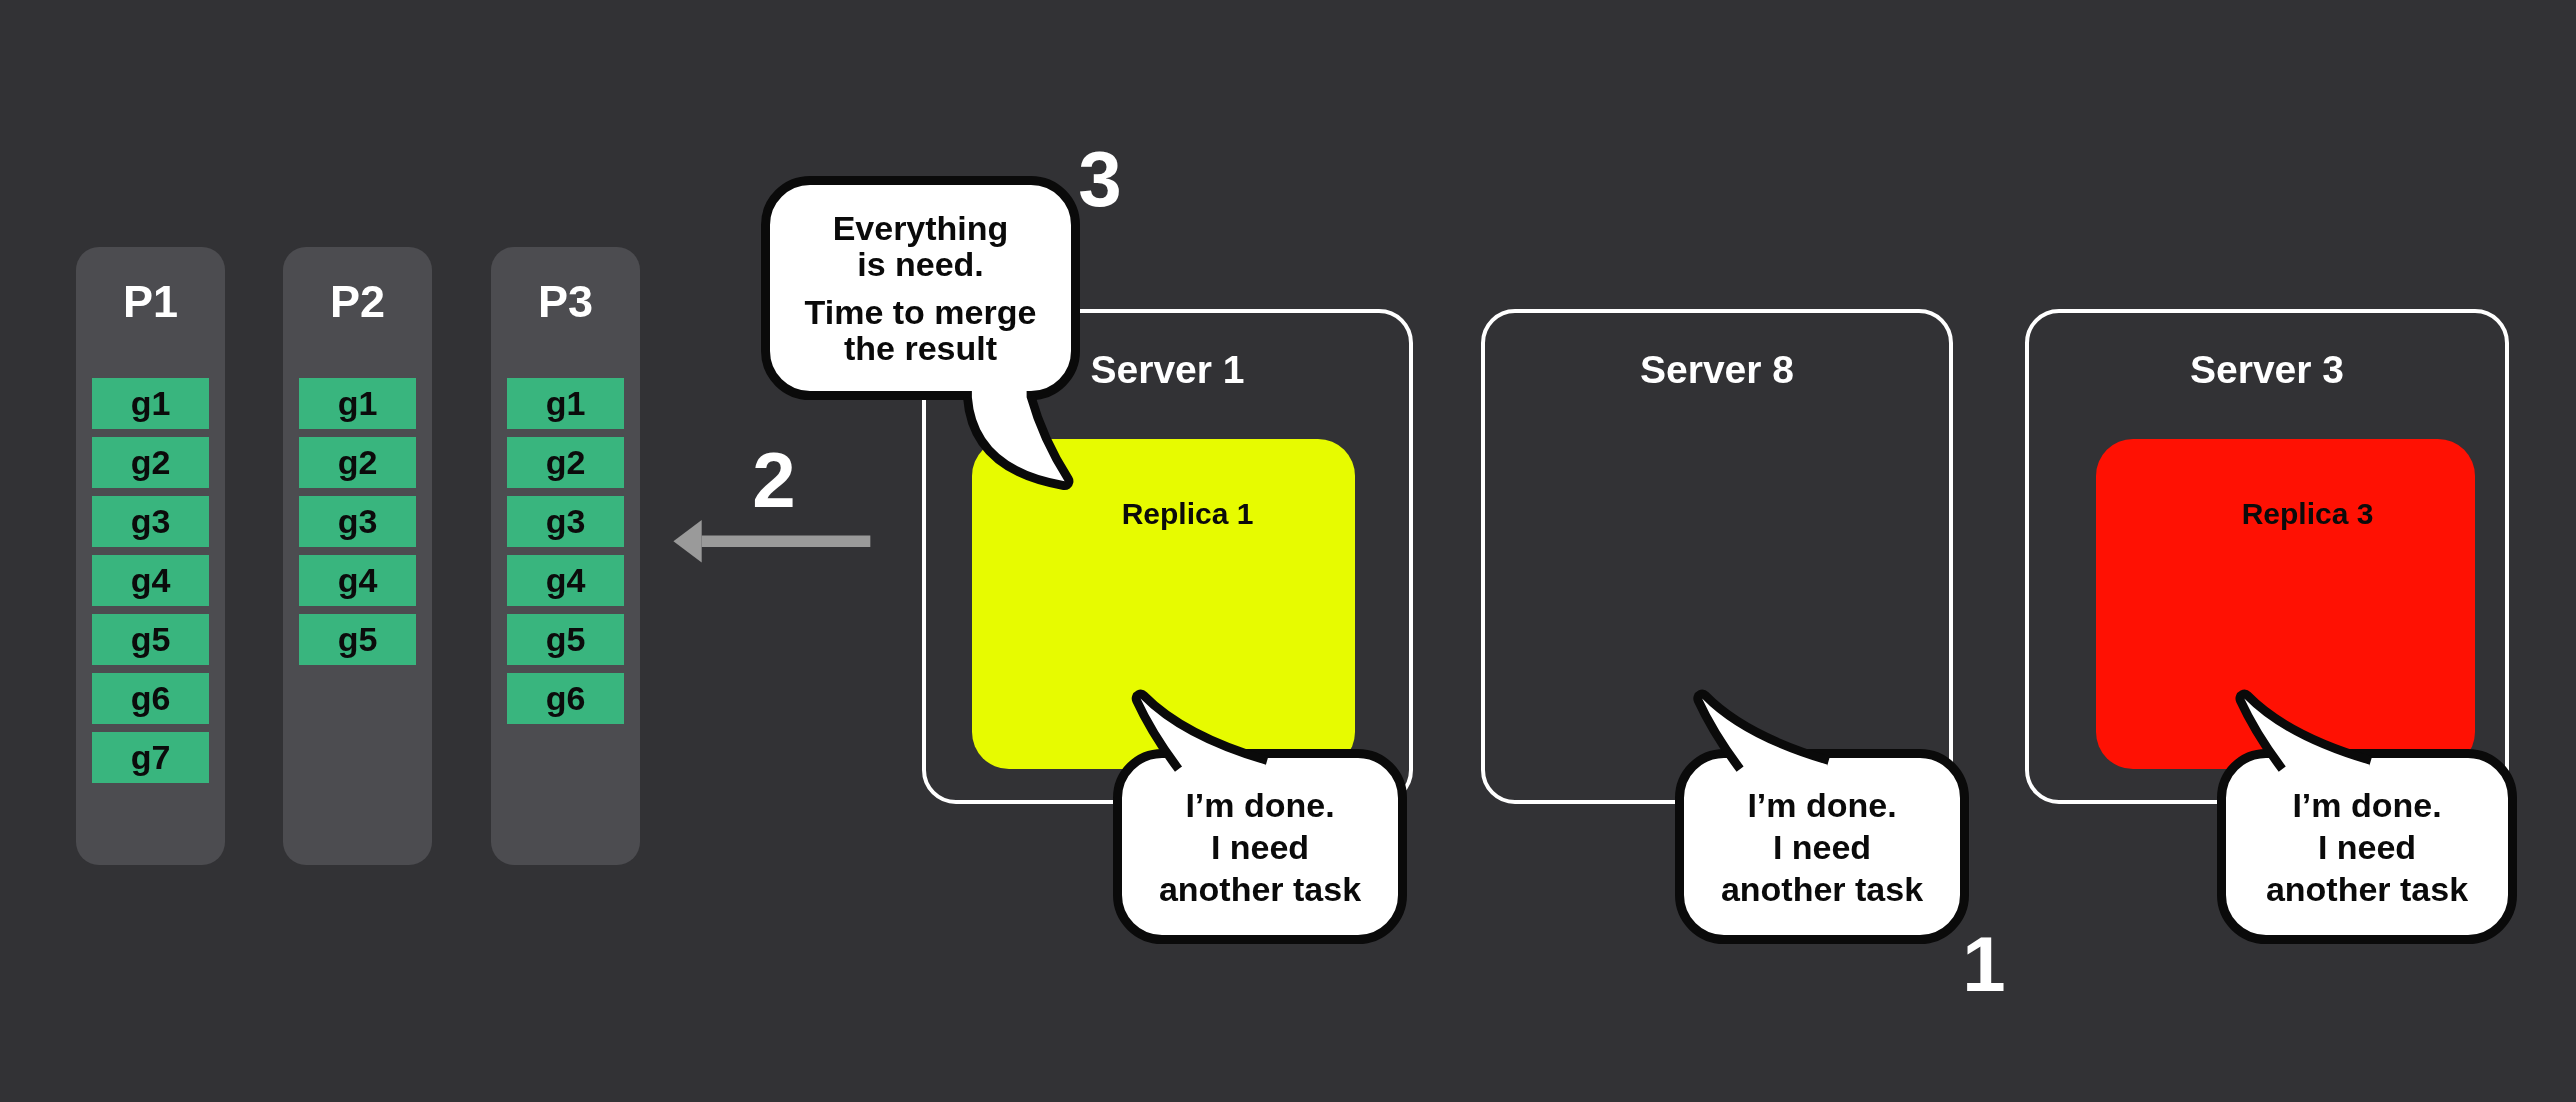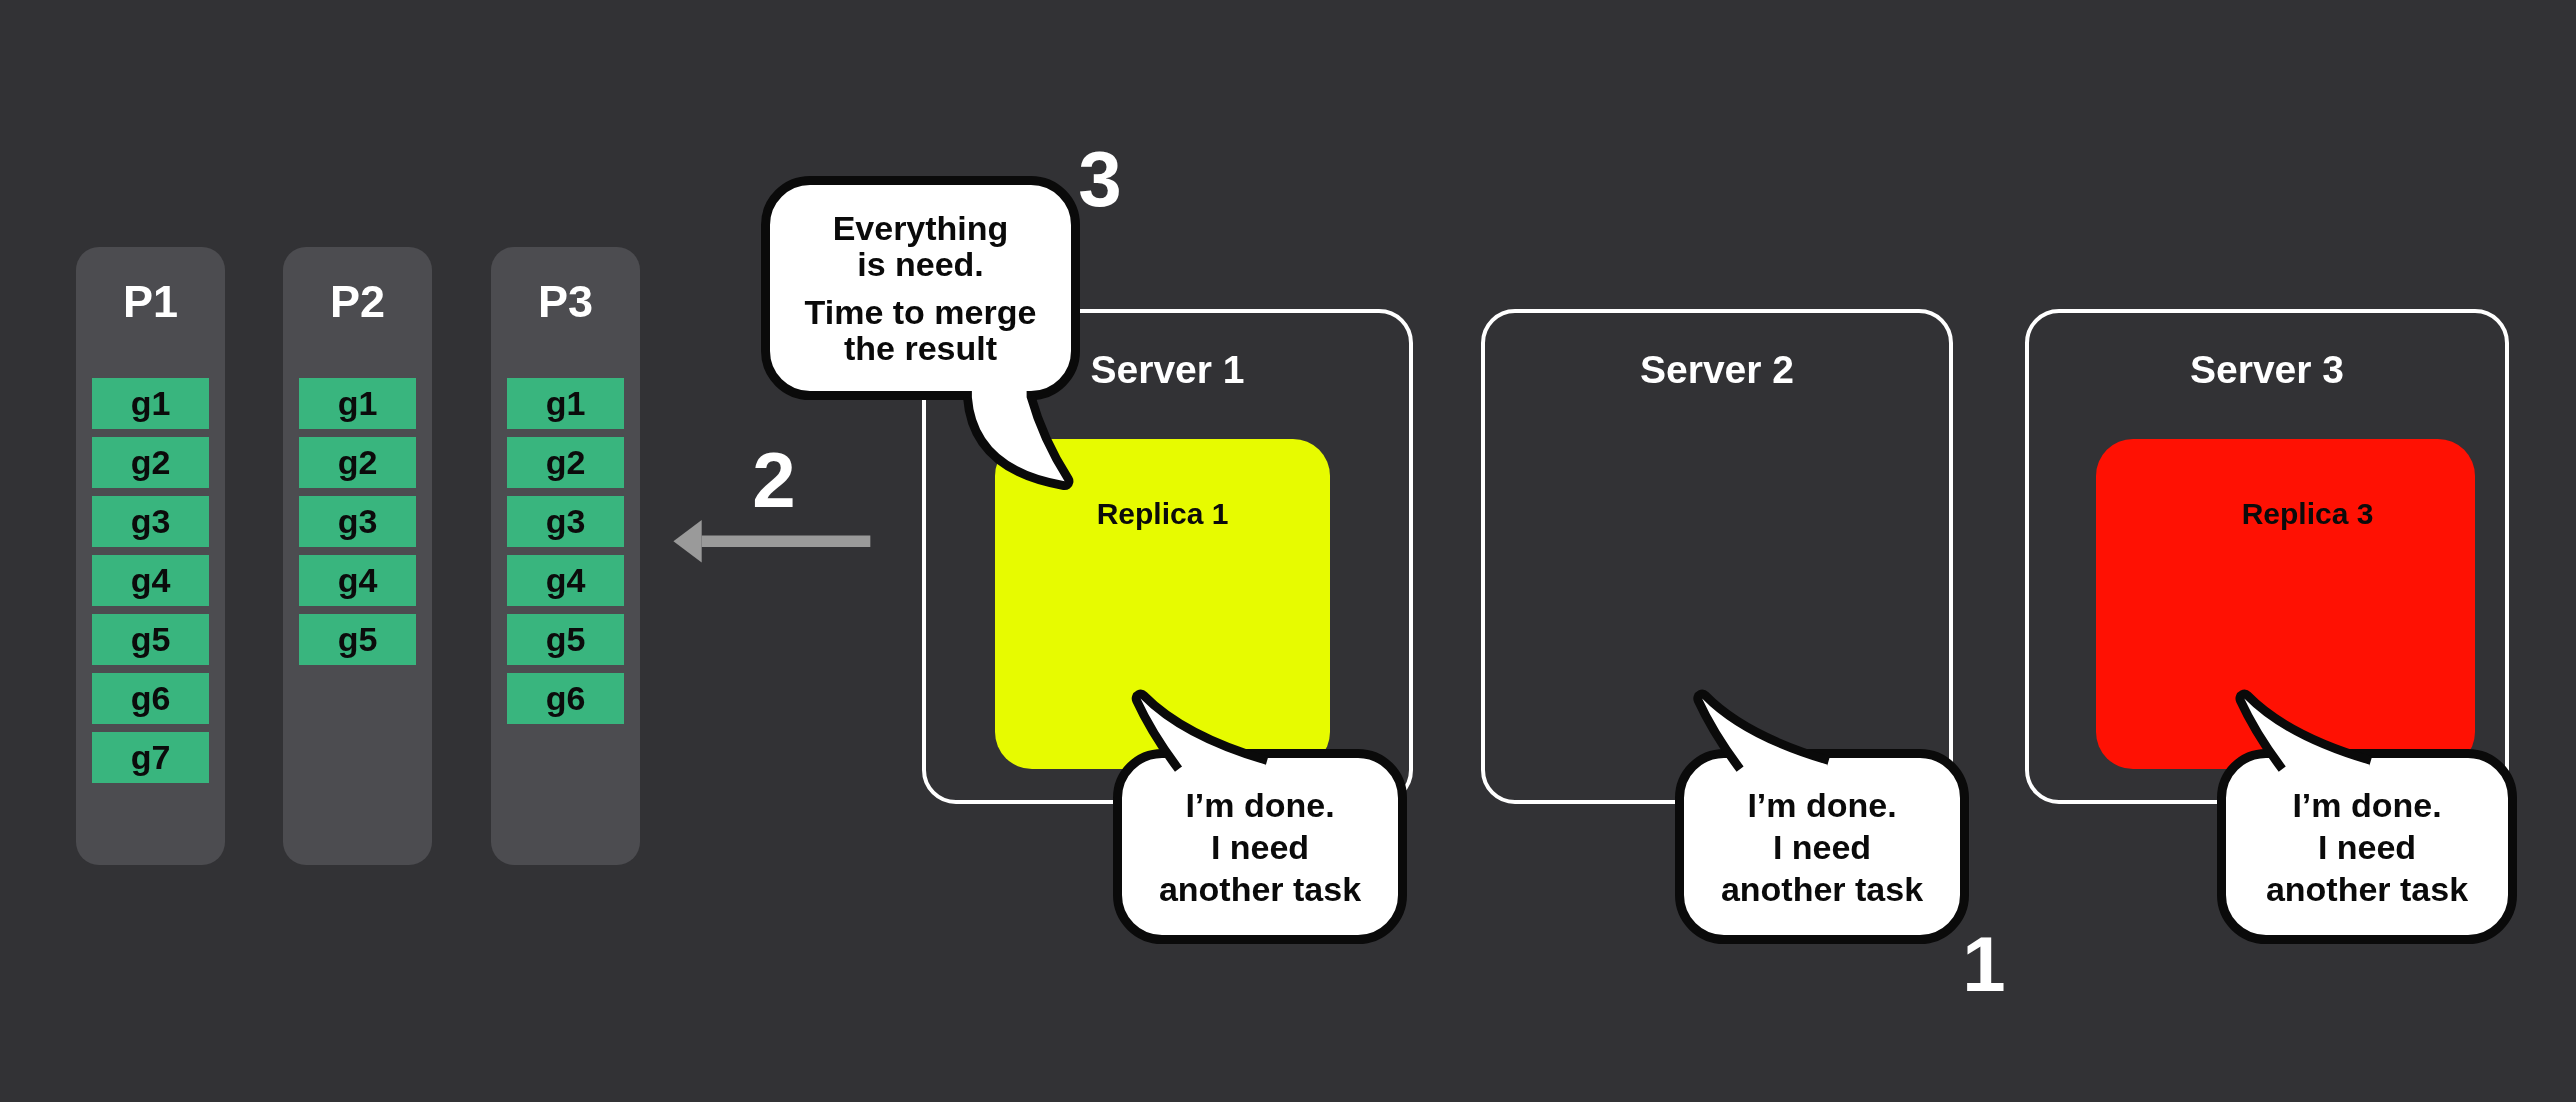--- a/index.html
+++ b/index.html
@@ -104,27 +104,27 @@
   </div>
 
   <div class="step" style="left:1100px;top:179px">3</div>
   <div class="step" style="left:774px;top:480px">2</div>
   <div class="step" style="left:1984px;top:964px">1</div>
 
   <div class="server" style="left:922px;width:491px">
     <div class="s-label">Server 1</div>
   </div>
   <div class="server" style="left:1481px;width:472px">
-    <div class="s-label">Server 2</div>
+    <div class="s-label">Server 8</div>
   </div>
   <div class="server" style="left:2025px;width:484px">
     <div class="s-label">Server 3</div>
   </div>
 
-  <div class="replica" style="left: 995px; background-color: rgb(231, 251, 0);">
+  <div class="replica" style="left: 972px; background-color: rgb(231, 251, 0); padding-left: 48px;">
     <div class="r-label">Replica 1</div>
   </div>
   <div class="replica" style="left: 2096px; background-color: rgb(255, 17, 3); padding-left: 44px;">
     <div class="r-label">Replica 3</div>
   </div>
 
   <div class="bubble done" style="left:1113px;top:749px;width:294px;height:195px">
     <div class="bl">I’m done.</div>
     <div class="bl">I need</div>
     <div class="bl">another task</div>

